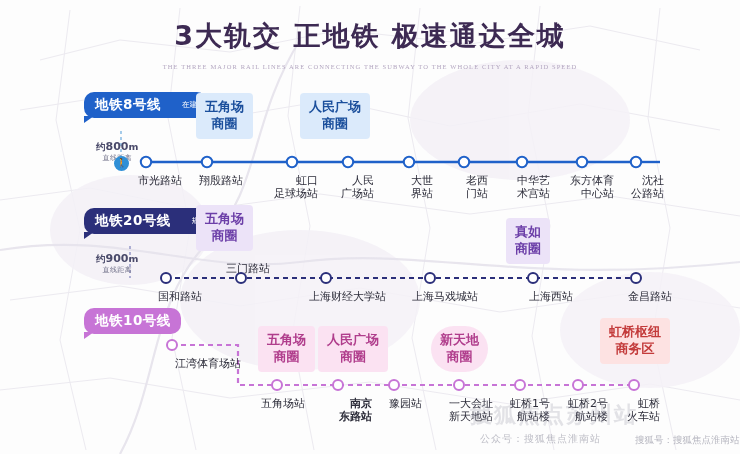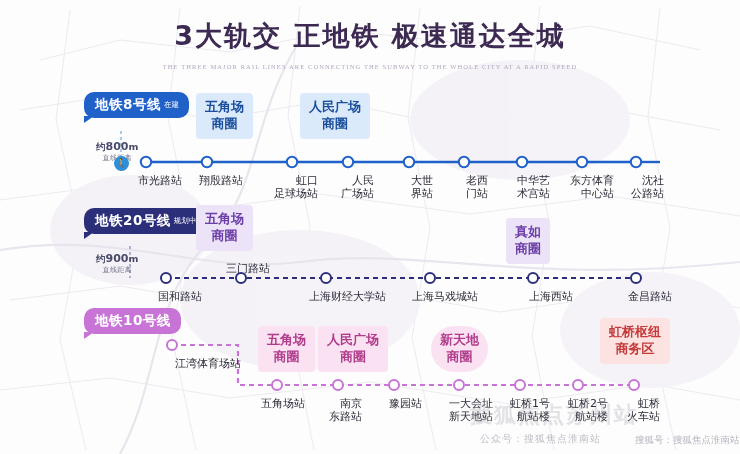--- a/index.html
+++ b/index.html
@@ -50,20 +50,21 @@
     position: absolute;
     display: flex;
     align-items: center;
     color: #fff;
     font-weight: bold;
     border-radius: 10px;
     padding: 4px 10px 4px 11px;
     font-size: 13.5px;
     letter-spacing: 0.5px;
     white-space: nowrap;
+    gap: 18px;
   }
   .line-badge .sup {
     font-size: 7.5px;
     font-weight: normal;
     margin-left: 3px;
     line-height: 1.05;
     display: inline-block;
     text-align: left;
     letter-spacing: 0;
   }
@@ -319,21 +320,21 @@
 
 <div class="st-label" style="left:214px; top:262px; width:56px;">三门路站</div>
 <div class="st-label" style="left:130px; top:290px; width:72px;">国和路站</div>
 <div class="st-label" style="left:266px; top:290px; width:120px;">上海财经大学站</div>
 <div class="st-label" style="left:382px; top:290px; width:96px;">上海马戏城站</div>
 <div class="st-label" style="left:493px; top:290px; width:80px;">上海西站</div>
 <div class="st-label" style="left:600px; top:290px; width:72px;">金昌路站</div>
 
 <div class="st-label" style="left:133px; top:357px; width:108px;">江湾体育场站</div>
 <div class="st-label" style="left:249px; top:397px; width:56px;font-family:Liberation Serif, serif;">五角场站</div>
-<div class="st-label wrap" style="left:314px; top:397px; width:48px;">南京<br>东路站</div>
+<div class="st-label wrap" style="left:324px; top:397px; width:48px;font-weight:bold;">南京<br>东路站</div>
 <div class="st-label" style="left:366px; top:397px; width:56px;">豫园站</div>
 <div class="st-label wrap" style="left:425px; top:397px; width:68px;">一大会址<br>新天地站</div>
 <div class="st-label wrap" style="left:490px; top:397px; width:60px;">虹桥1号<br>航站楼</div>
 <div class="st-label wrap" style="left:548px; top:397px; width:60px;">虹桥2号<br>航站楼</div>
 <div class="st-label wrap" style="left:608px; top:397px; width:52px;">虹桥<br>火车站</div>
 
 <div id="wm-main">搜狐焦点苏州站</div>
 <div id="wm-sub1">公众号：搜狐焦点淮南站</div>
 <div id="wm-sub2">搜狐号：搜狐焦点淮南站</div>
 

